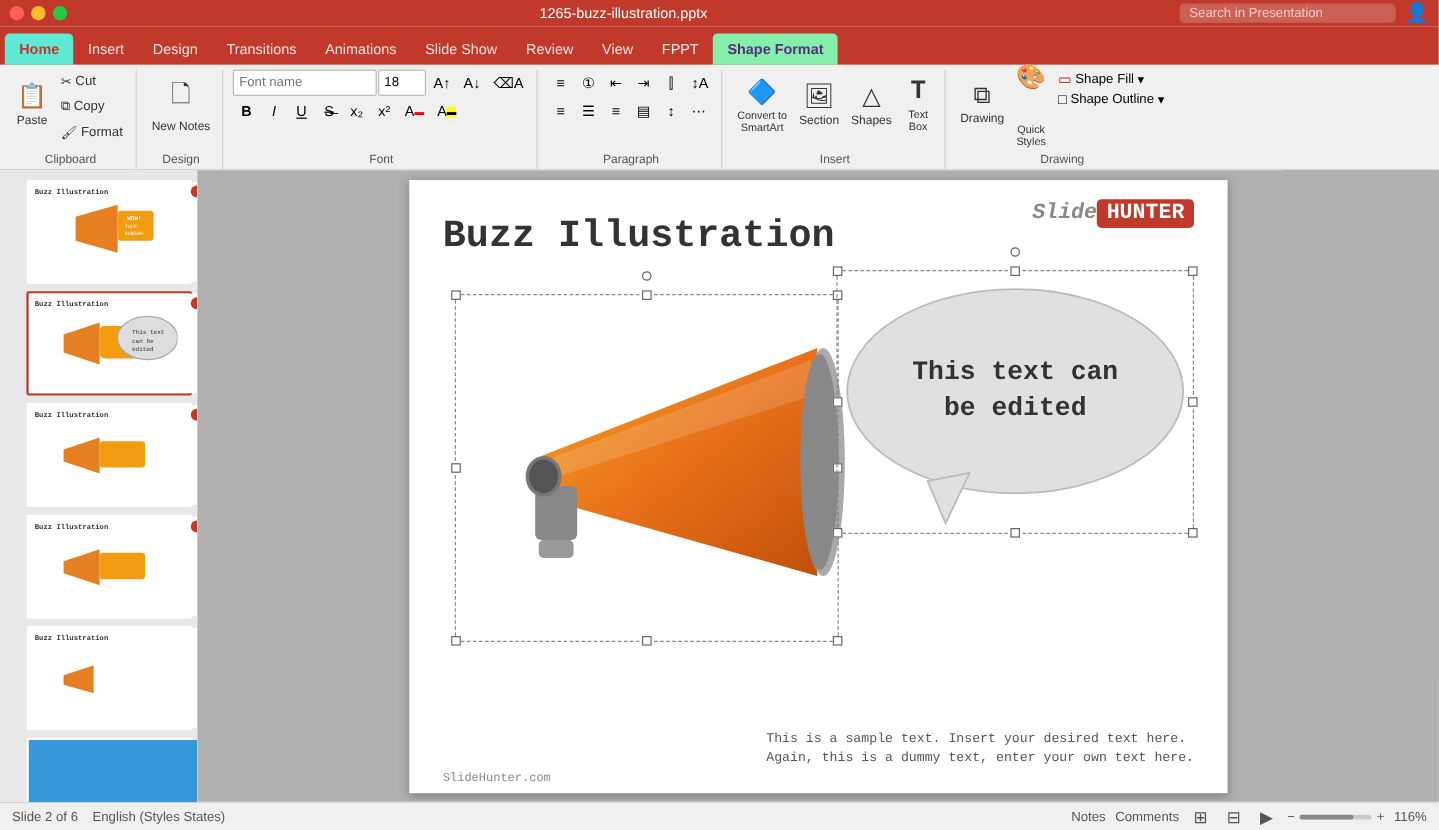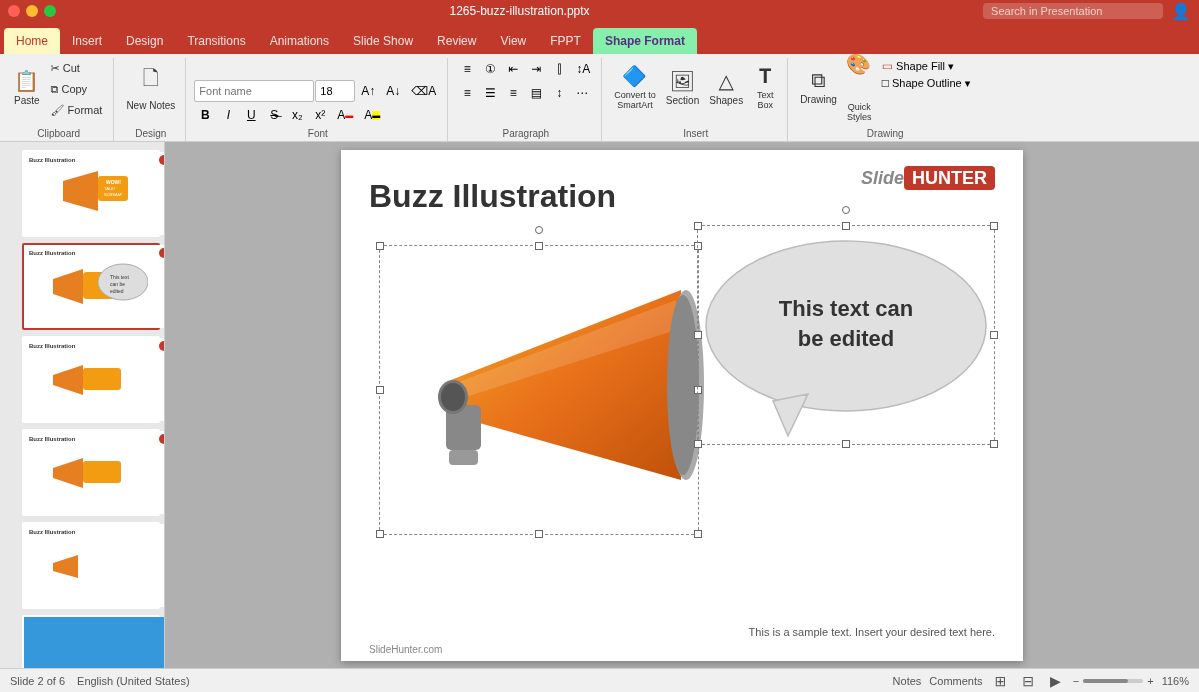--- a/index.html
+++ b/index.html
@@ -45,23 +45,23 @@
       padding: 4px 12px;
       font-size: 12px;
       color: rgba(255,255,255,0.85);
       cursor: pointer;
       border-radius: 4px 4px 0 0;
       height: 26px;
       display: flex;
       align-items: center;
     }
     .ribbon-tab.active {
-      background: #fef9c3;
+      background: #5eead4;
       color: #c0392b;
-      font-weight: 400;
+      font-weight: 700;
       margin-top: 30px;
     }
     .ribbon-tab.shape-format {
       background: #86efac;
       color: #5a2d82;
       font-weight: 600;
     }
 
     
     .ribbon {
@@ -153,20 +153,21 @@
       display: flex;
       align-items: center;
       justify-content: center;
     }
     .format-row { display: flex; gap: 1px; align-items: center; }
 
     
     .main-area {
       display: flex;
       height: calc(692px - 22px - 32px - 88px - 24px);
+      font-family: Liberation Mono, monospace;
     }
 
     
     .slide-panel {
       width: 165px;
       background: #e8e8e8;
       overflow-y: auto;
       border-right: 1px solid #ccc;
       padding: 8px 4px;
       display: flex;
@@ -371,21 +372,21 @@
     <div class="ribbon-group-content">
       <div class="ribbon-btn">
         <span class="ribbon-btn-icon">🗋</span>
         <span>New Notes</span>
       </div>
     </div>
     <div class="ribbon-group-label">Design</div>
   </div>
 
   <div class="ribbon-group">
-    <div class="ribbon-group-content" style="flex-direction:column;gap:2px;justify-content:flex-end;">
+    <div class="ribbon-group-content" style="flex-direction:column;gap:2px;">
       <div class="format-row">
         <input class="font-name-box" value="" placeholder="Font name" style="">
         <input class="font-size-box" value="18" style="">
         <button class="format-btn">A↑</button>
         <button class="format-btn">A↓</button>
         <button class="format-btn">⌫A</button>
       </div>
       <div class="format-row">
         <button class="format-btn" style="font-weight:bold;">B</button>
         <button class="format-btn" style="font-style:italic;">I</button>
@@ -631,33 +632,34 @@
             <polygon points="75,175 110,168 90,210" fill="#e0e0e0" stroke="#bbb" stroke-width="1.5"></polygon>
 
             <text x="148" y="90" font-size="22" font-weight="bold" fill="#333" text-anchor="middle">This text can</text>
             <text x="148" y="120" font-size="22" font-weight="bold" fill="#333" text-anchor="middle">be edited</text>
           </svg>
         </div>
       </div>
 
       <div class="sample-text">
         <div>This is a sample text. Insert your desired text here.</div>
+        <div>Again, this is a dummy text, enter your own text here.</div>
       </div>
 
       <div class="footer-text">SlideHunter.com</div>
 
     </div>
   </div>
 
 </div>
 
 <div class="status-bar">
   <div class="status-left">
     <span>Slide 2 of 6</span>
-    <span>English (United States)</span>
+    <span>English (Styles States)</span>
   </div>
   <div class="status-right">
     <span style="cursor:pointer;">Notes</span>
     <span style="cursor:pointer;">Comments</span>
     <span class="view-btn">⊞</span>
     <span class="view-btn">⊟</span>
     <span class="view-btn">▶</span>
     <div class="zoom-bar">
       <span style="cursor:pointer;">−</span>
       <div class="zoom-slider">

